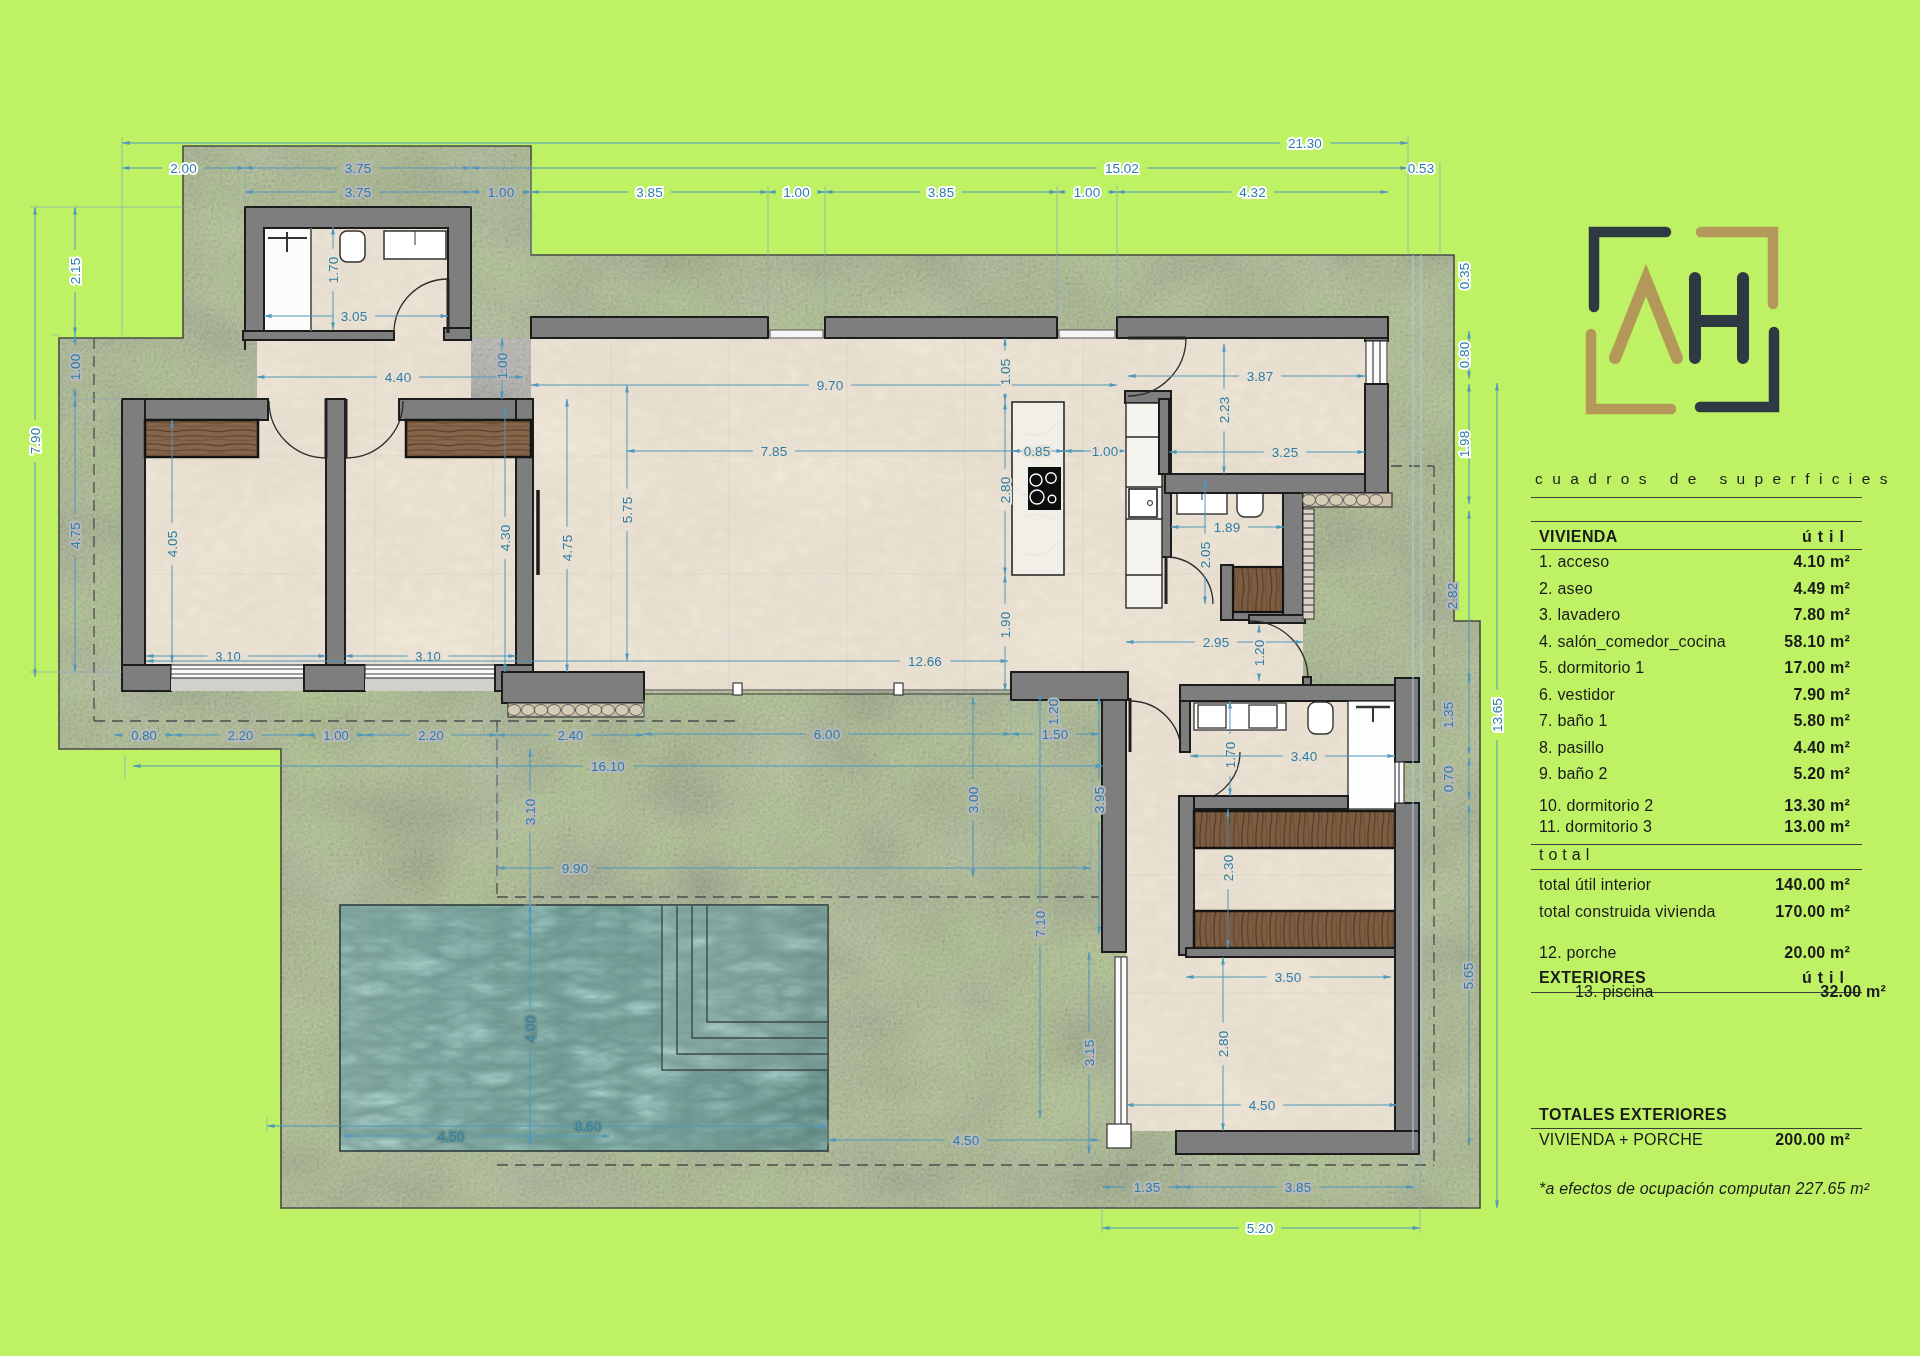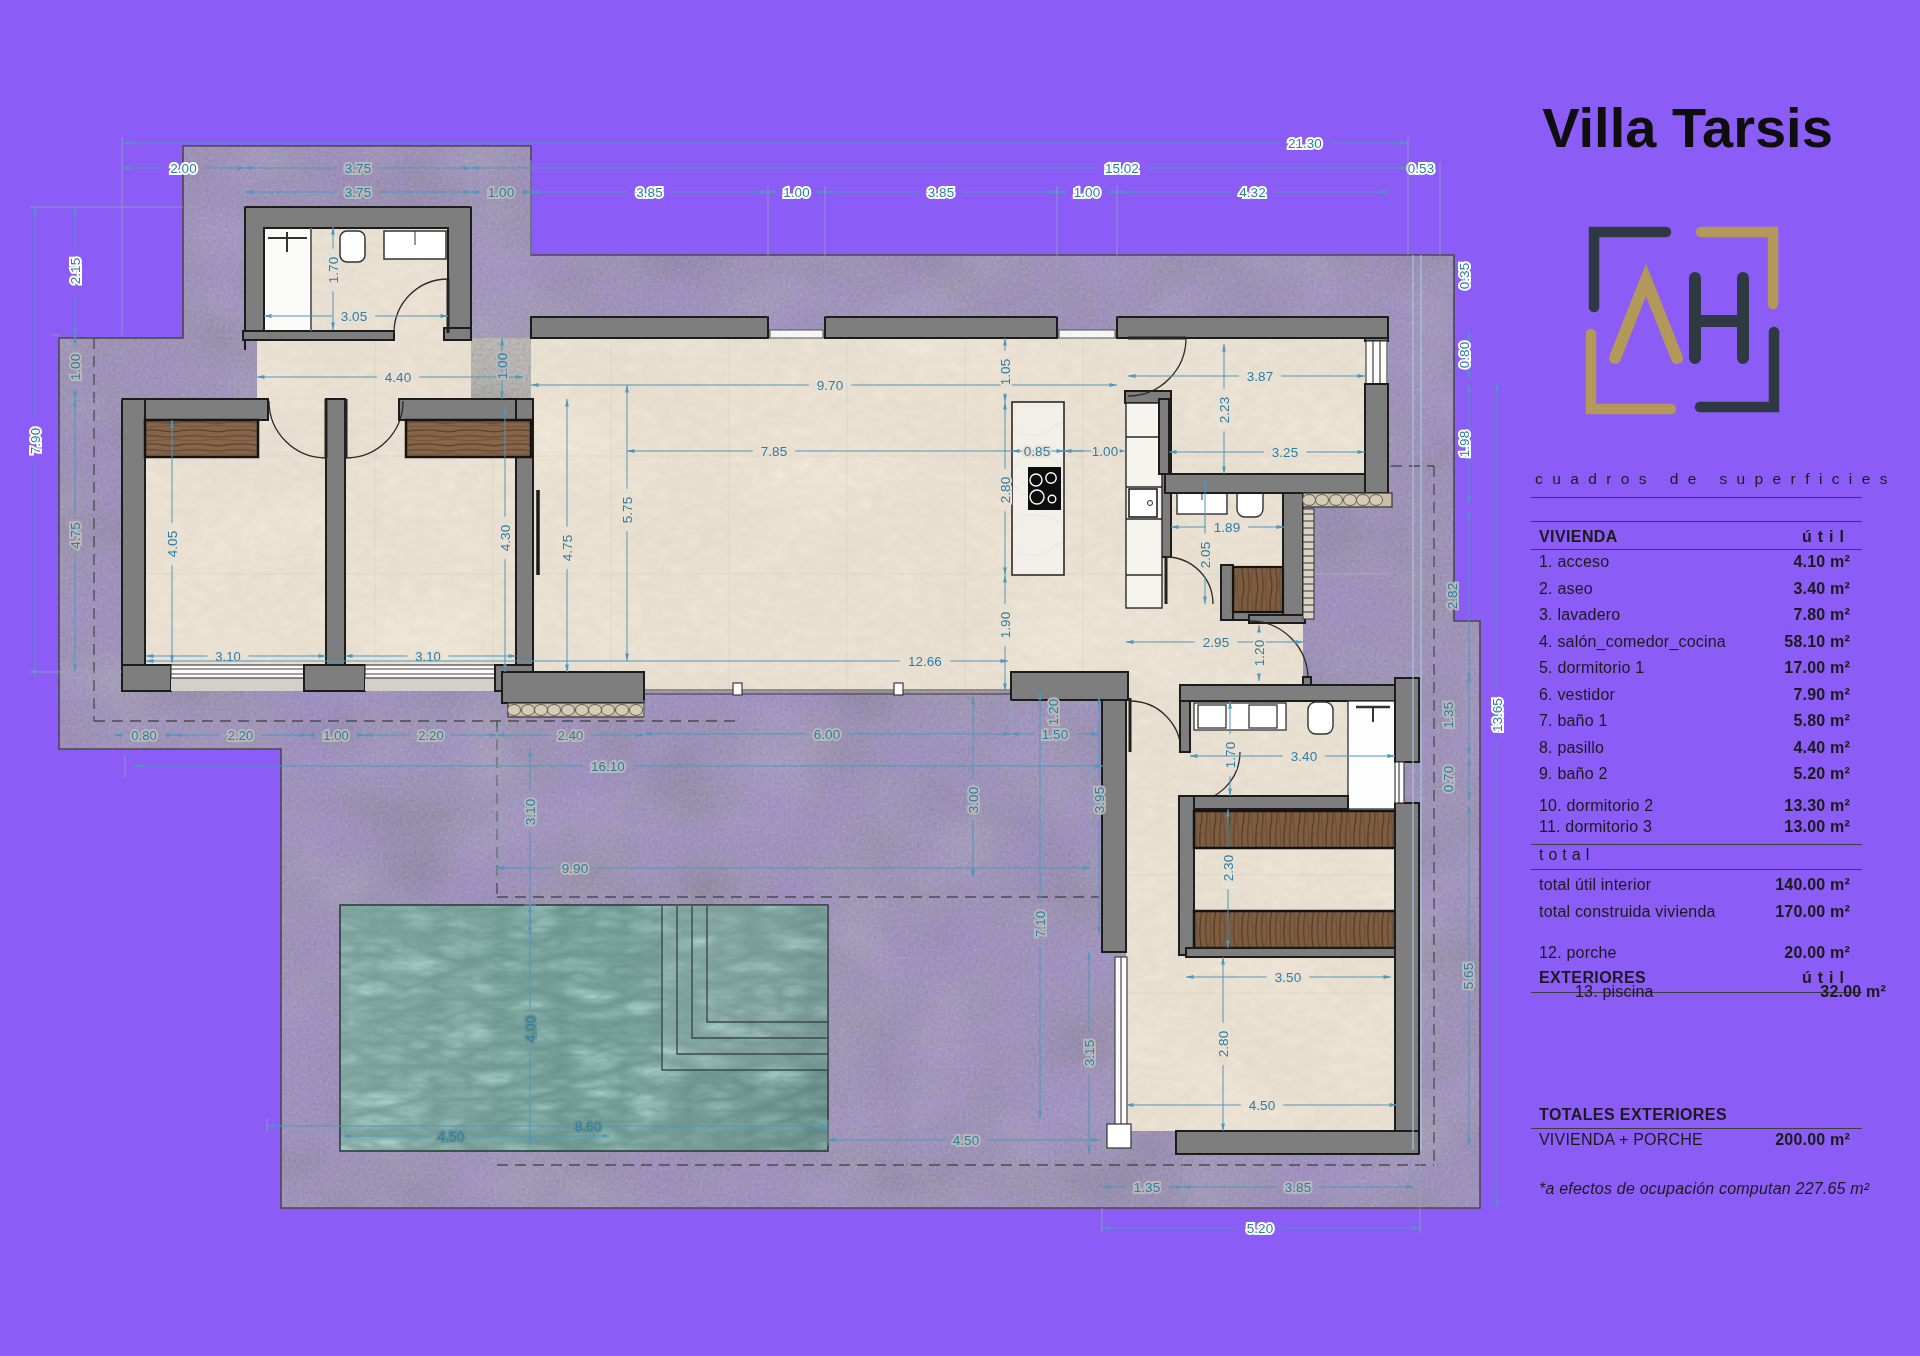--- a/index.html
+++ b/index.html
@@ -1,15 +1,15 @@
 <!DOCTYPE html>
 <html><head><meta charset="utf-8">
 <style>
 html,body{margin:0;padding:0;background:#ffffff;}
-#page{position:relative;width:1920px;height:1356px;background:#8b5cf6;overflow:hidden;font-family:"Liberation Sans",sans-serif;}
+#page{position:relative;width:1920px;height:1356px;background:#bef264;overflow:hidden;font-family:"Liberation Sans",sans-serif;}
 .abs{position:absolute;}
 .row{position:absolute;left:1539px;width:311px;font-size:16px;color:#1b1b1b;letter-spacing:0.2px;}
 .row b{letter-spacing:0.4px;}
 .val{position:absolute;right:0;top:0;font-weight:bold;}
 .hline{position:absolute;left:1531px;width:331px;border-top:1.6px solid #3c3c3c;}
 </style></head><body>
 <div id="page">
 <svg width="1920" height="1356" viewBox="0 0 1920 1356" xmlns="http://www.w3.org/2000/svg">
 <defs>
 <filter id="concrete" x="-3%" y="-3%" width="106%" height="106%" color-interpolation-filters="sRGB">
@@ -793,42 +793,41 @@
 <text x="1468" y="980.9" font-size="13.5" fill="#2c7da8" text-anchor="middle" transform="rotate(-90 1468 976)" style="paint-order:stroke;stroke:#b8b8b8;stroke-width:4px" font-family="Liberation Sans, sans-serif">5.65</text>
 <line x1="1497" y1="383" x2="1497" y2="689.75" stroke="#4e97bd" stroke-width="1"></line>
 <line x1="1497" y1="740.25" x2="1497" y2="1208" stroke="#4e97bd" stroke-width="1"></line>
 <path d="M1497.0,383.0 L1498.9,390.5 L1495.1,390.5 Z" fill="#4e97bd"></path>
 <path d="M1497.0,1208.0 L1495.1,1200.5 L1498.9,1200.5 Z" fill="#4e97bd"></path>
 <text x="1497" y="719.9" font-size="13.5" fill="#2c7da8" text-anchor="middle" transform="rotate(-90 1497 715)" style="paint-order:stroke;stroke:#ffffff;stroke-width:4px" font-family="Liberation Sans, sans-serif">13.65</text>
 </g>
 </svg>
 
 
-<div class="abs" style="left:1530px;top:95px;width:315px;text-align:center;font-size:56px;font-weight:bold;color:#0e0e0e;letter-spacing:0px;">Villa Tarsis</div>
 
 <svg class="abs" style="left:1570px;top:210px;" width="240" height="220" viewBox="0 0 240 220">
 <g fill="none" stroke-linecap="round">
 <path d="M96,22 L24,22 L24,97" stroke="#2e3944" stroke-width="10.5"></path>
 <path d="M131,22 L203,22 L203,94" stroke="#b3985a" stroke-width="10.5"></path>
 <path d="M21,124 L21,199 L101,199" stroke="#b3985a" stroke-width="10.5"></path>
 <path d="M204,122 L204,197 L130,197" stroke="#2e3944" stroke-width="10.5"></path>
 <path d="M45,148 L76,70 L107,148" stroke="#b3985a" stroke-width="12"></path>
 <path d="M125,68 L125,148 M173,68 L173,148 M125,111 L173,111" stroke="#2e3944" stroke-width="12"></path>
 </g>
 </svg>
 
 <div class="abs" style="left:1535px;top:470px;font-size:15.5px;color:#1d1d1d;letter-spacing:9.4px;white-space:nowrap;">cuadros de superficies</div>
 <div class="hline" style="top:497px;border-top-width:1.2px;"></div>
 
 
 <div class="hline" style="top:521px;"></div>
 <div class="row" style="top:528px;"><b>VIVIENDA</b><span class="val" style="letter-spacing:6px;font-weight:bold;">útil</span></div>
 <div class="hline" style="top:549px;"></div>
 <div class="row" style="top:553px;">1. acceso<span class="val">4.10 m²</span></div>
-<div class="row" style="top:579.5px;">2. aseo<span class="val">3.40 m²</span></div>
+<div class="row" style="top:579.5px;">2. aseo<span class="val">4.49 m²</span></div>
 <div class="row" style="top:606.0px;">3. lavadero<span class="val">7.80 m²</span></div>
 <div class="row" style="top:632.5px;">4. salón_comedor_cocina<span class="val">58.10 m²</span></div>
 <div class="row" style="top:659.0px;">5. dormitorio 1<span class="val">17.00 m²</span></div>
 <div class="row" style="top:685.5px;">6. vestidor<span class="val">7.90 m²</span></div>
 <div class="row" style="top:712.0px;">7. baño 1<span class="val">5.80 m²</span></div>
 <div class="row" style="top:738.5px;">8. pasillo<span class="val">4.40 m²</span></div>
 <div class="row" style="top:765.0px;">9. baño 2<span class="val">5.20 m²</span></div>
 <div class="row" style="top:797px;">10. dormitorio 2<span class="val">13.30 m²</span></div>
 <div class="row" style="top:818.0px;">11. dormitorio 3<span class="val">13.00 m²</span></div>
 <div class="hline" style="top:844px;"></div>

